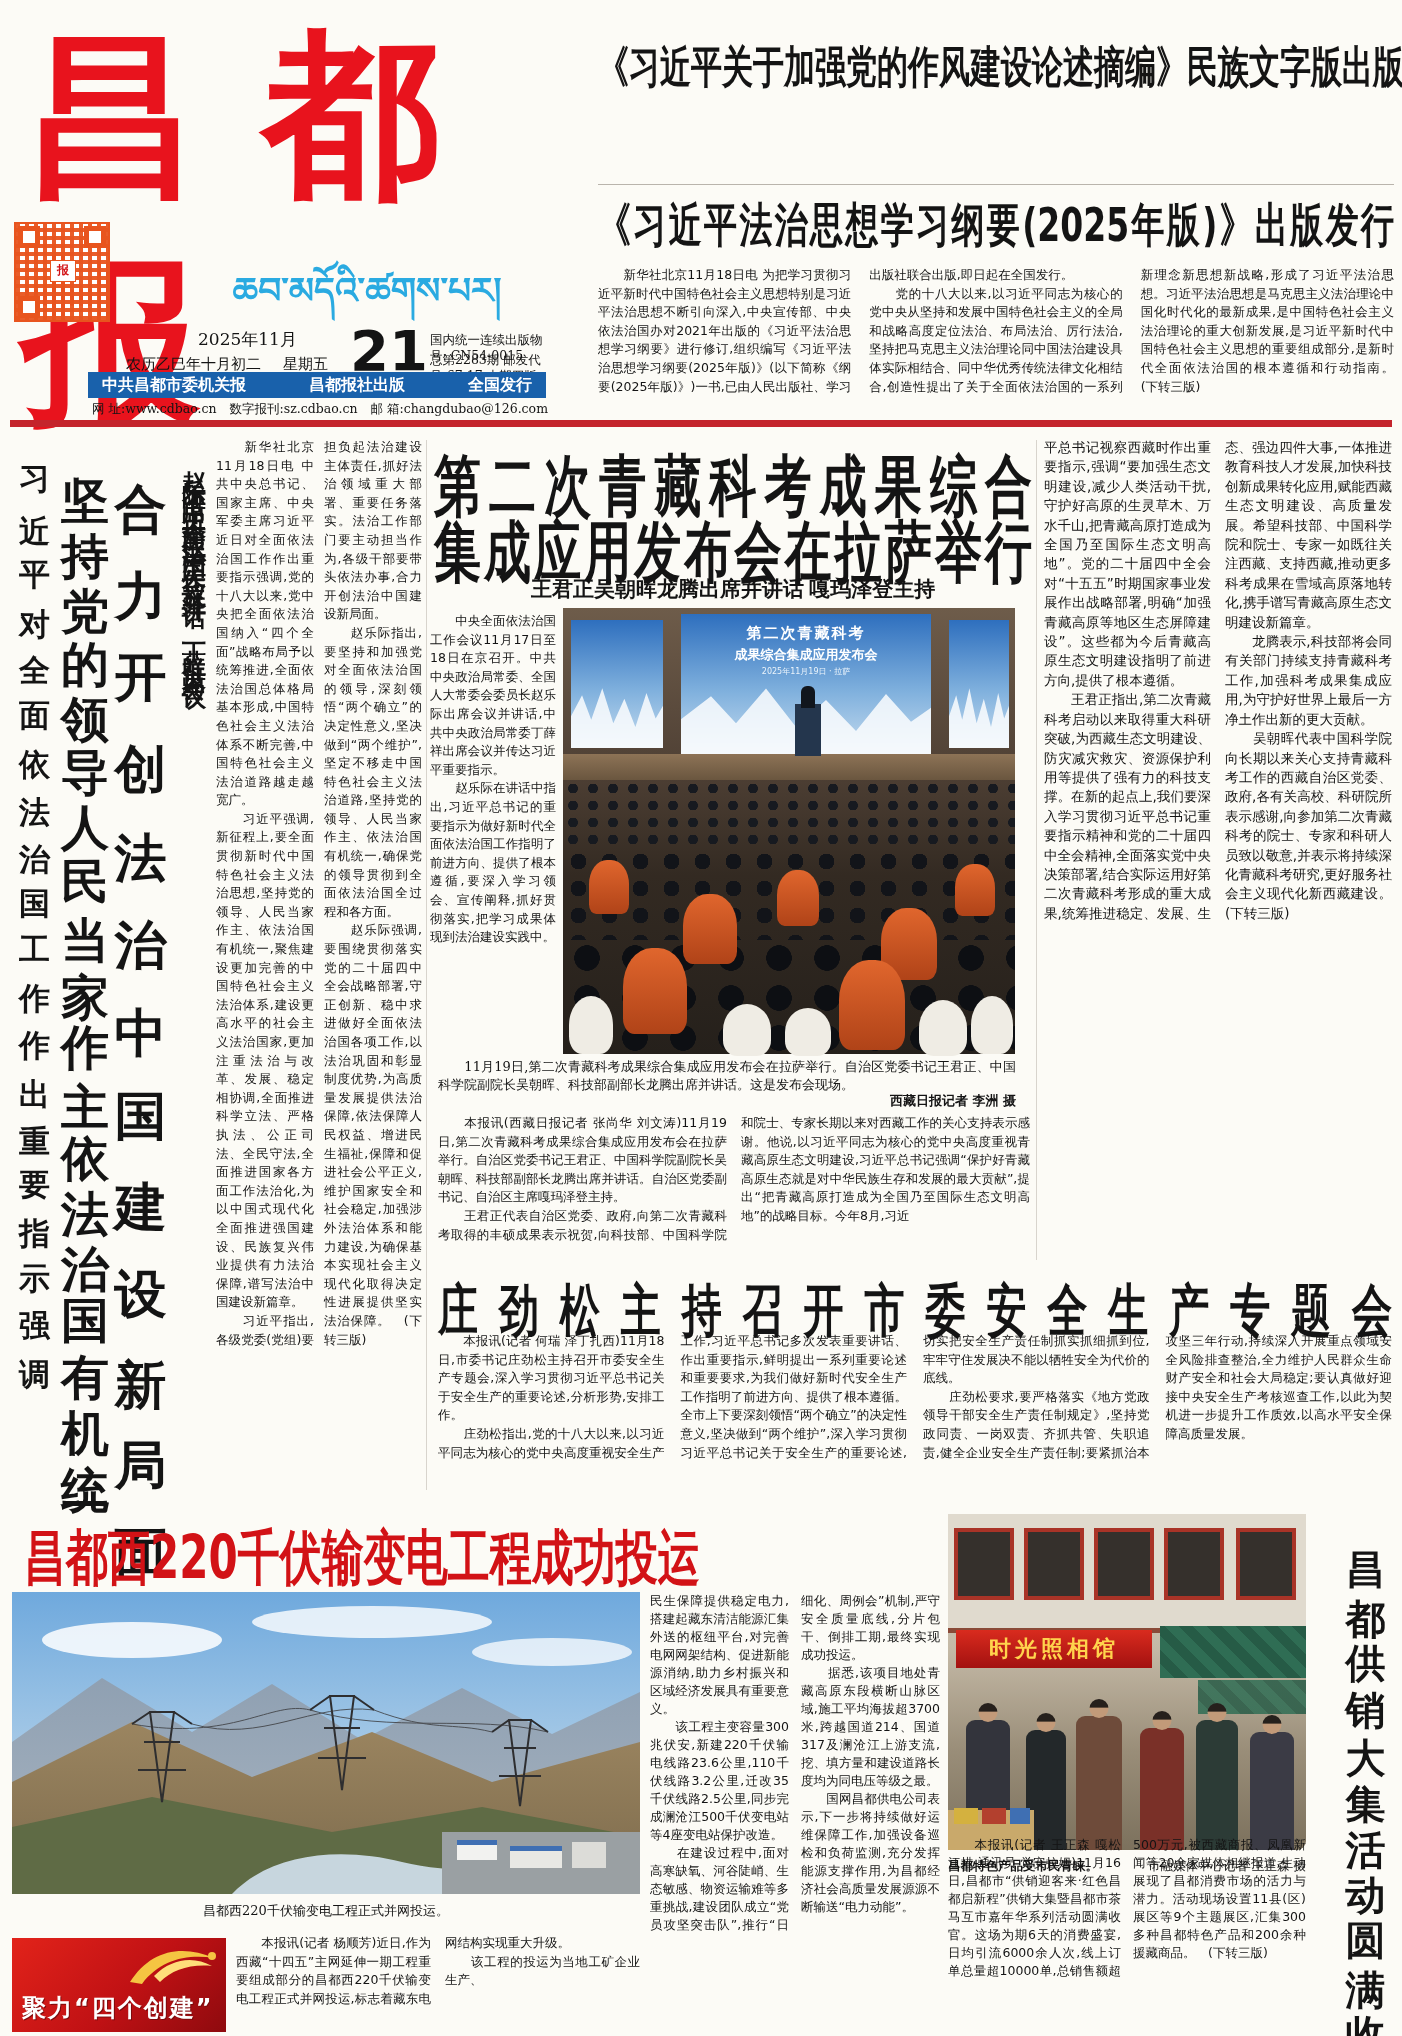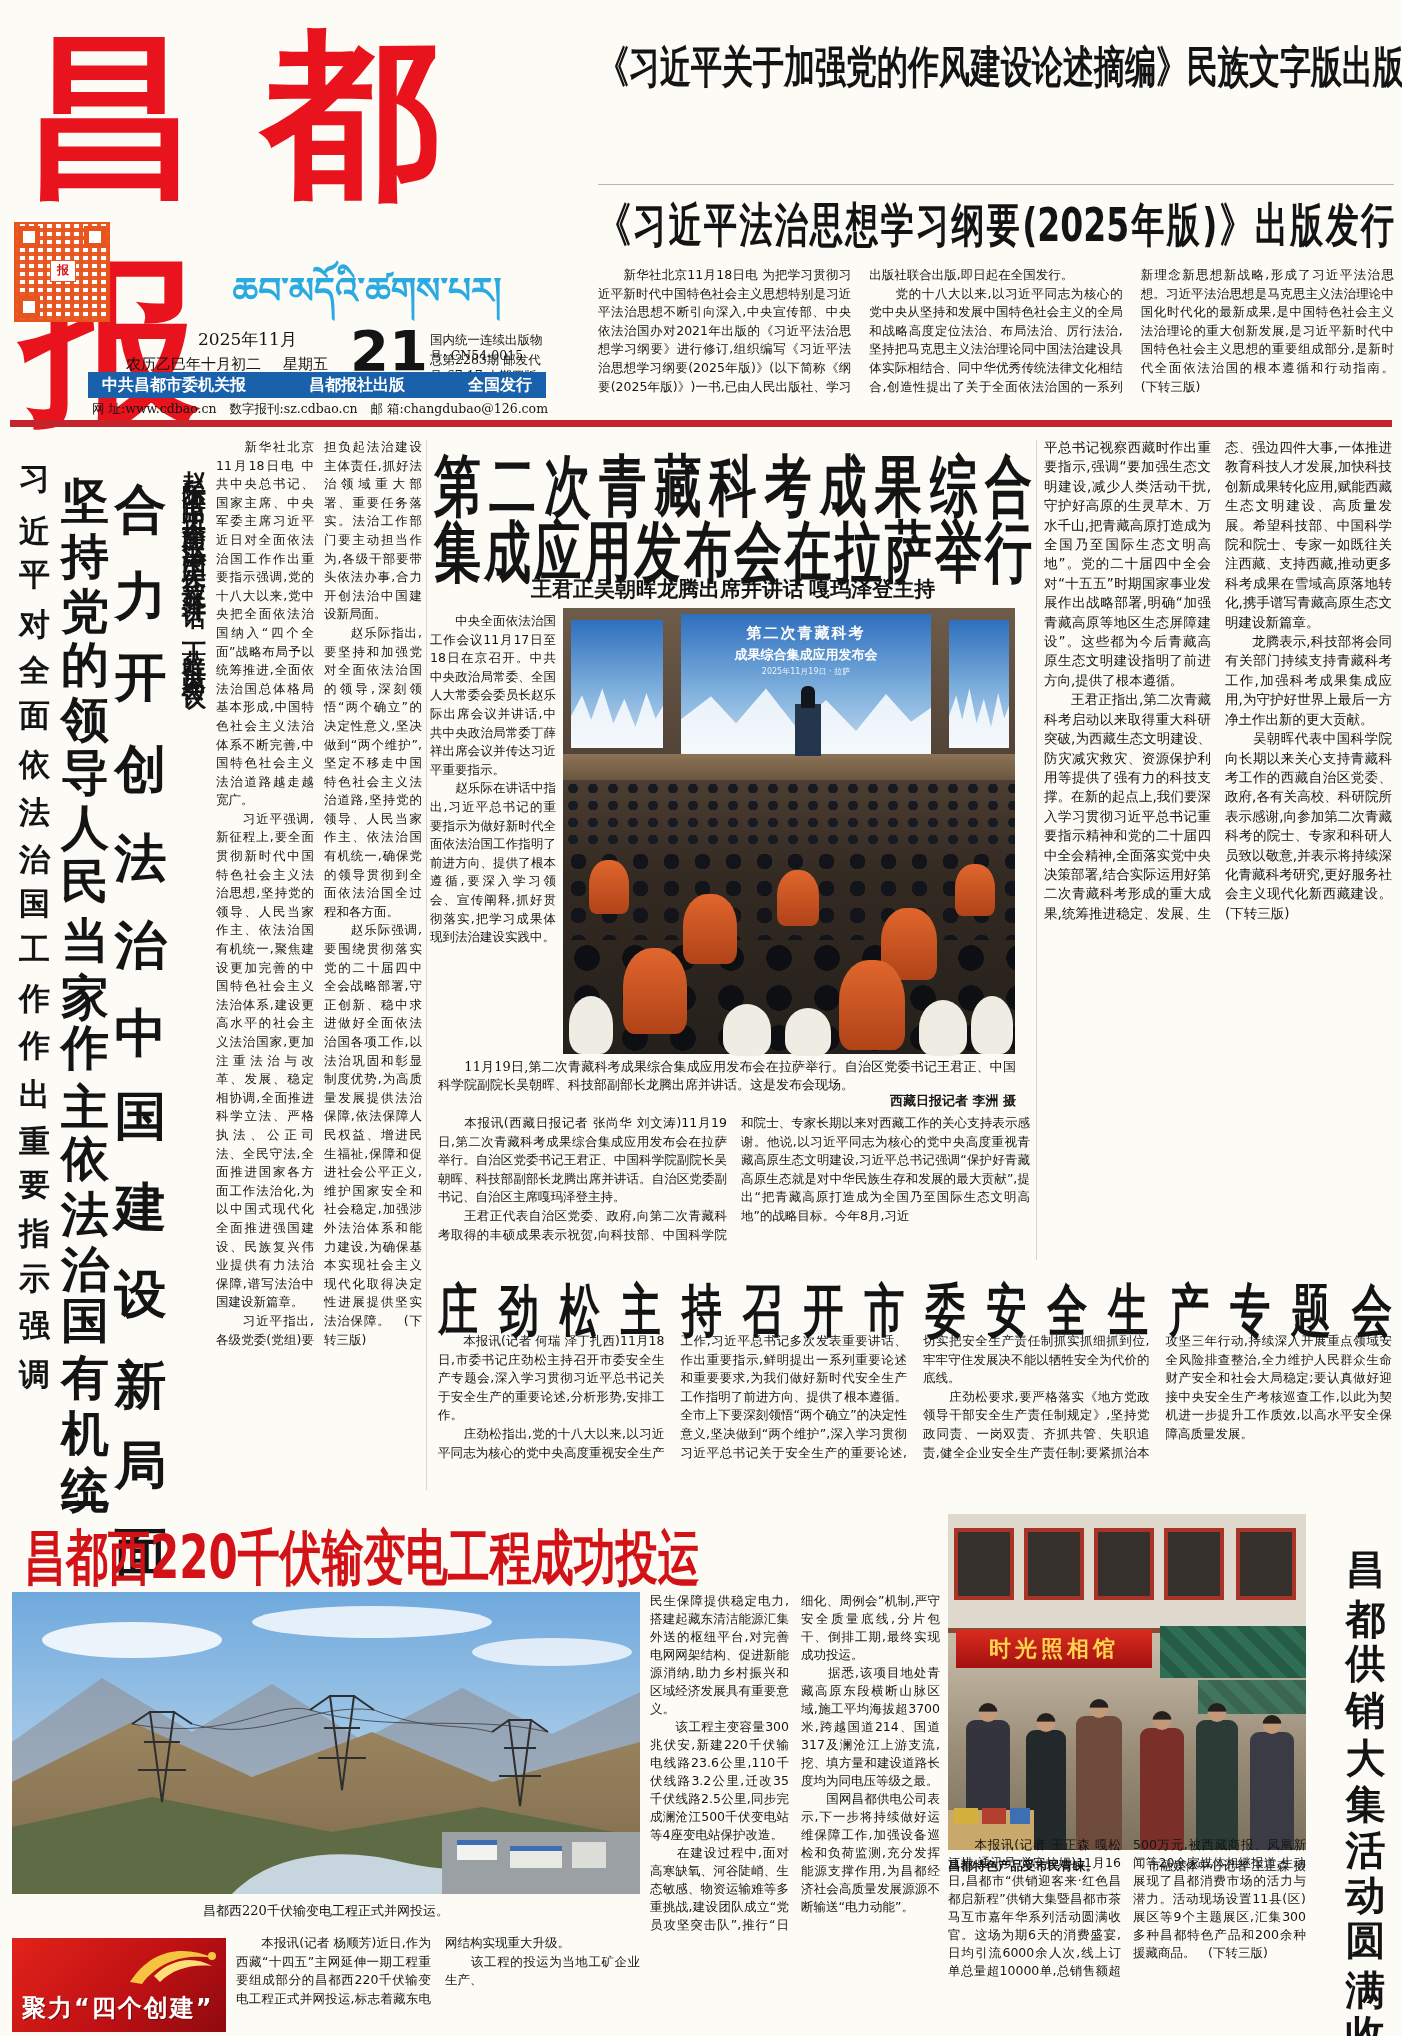--- a/index.html
+++ b/index.html
@@ -34,21 +34,21 @@
          color:#d21216;font-size:12px;font-weight:bold;text-align:center;line-height:18px;}
   
   .ph-conf{background:linear-gradient(180deg,#6e5c4a 0%,#514236 34%,#332a22 60%,#25201b 100%);}
   .screen{background:linear-gradient(180deg,#2e6fbe 0%,#7fb0dd 55%,#c6dcef 100%);}
   .mtn{position:absolute;left:0;bottom:0;width:100%;height:55%;background:rgba(255,255,255,.82);
        clip-path:polygon(0 100%,0 55%,12% 25%,22% 60%,34% 15%,46% 65%,58% 30%,70% 70%,82% 22%,92% 58%,100% 40%,100% 100%);}
   .heads{position:absolute;left:0;right:0;}
   .jacket{position:absolute;border-radius:45% 45% 18% 18%;background:linear-gradient(180deg,#e0662d,#b04318);}
   .chair{position:absolute;border-radius:50% 50% 30% 30%;background:#efece4;}
   
-  .ph-mkt{background:linear-gradient(180deg,#d9d3c6 0%,#c4b9a6 40%,#9a8e79 70%,#7c715d 100%);}
+  .ph-mkt{background:linear-gradient(180deg,#d9d3c6 0%,#c4b9a6 40%,#9a8e79 70%,#7c715d 100%);border-radius:9px;}
   .win{position:absolute;border:4px solid #a93327;background:#35302c;}
   .sign{background:linear-gradient(180deg,#d92b1e,#a31110);color:#ffd34d;font-weight:bold;
         display:flex;align-items:center;justify-content:center;letter-spacing:4px;}
   .awn{position:absolute;background:repeating-linear-gradient(45deg,#2f6d54 0 10px,#265b46 10px 20px);}
   .p{position:absolute;border-radius:9px 9px 0 0;}
   .p::before{content:"";position:absolute;left:50%;transform:translateX(-50%);top:-17px;width:19px;height:19px;border-radius:50%;
              background:linear-gradient(180deg,#26201c 44%,#c29a79 46%);}
   
   .banner{background:linear-gradient(135deg,#e2231a 0%,#c01114 55%,#8e0a0e 100%);color:#fff;}
   .cap{font-size:13px;line-height:18px;}

